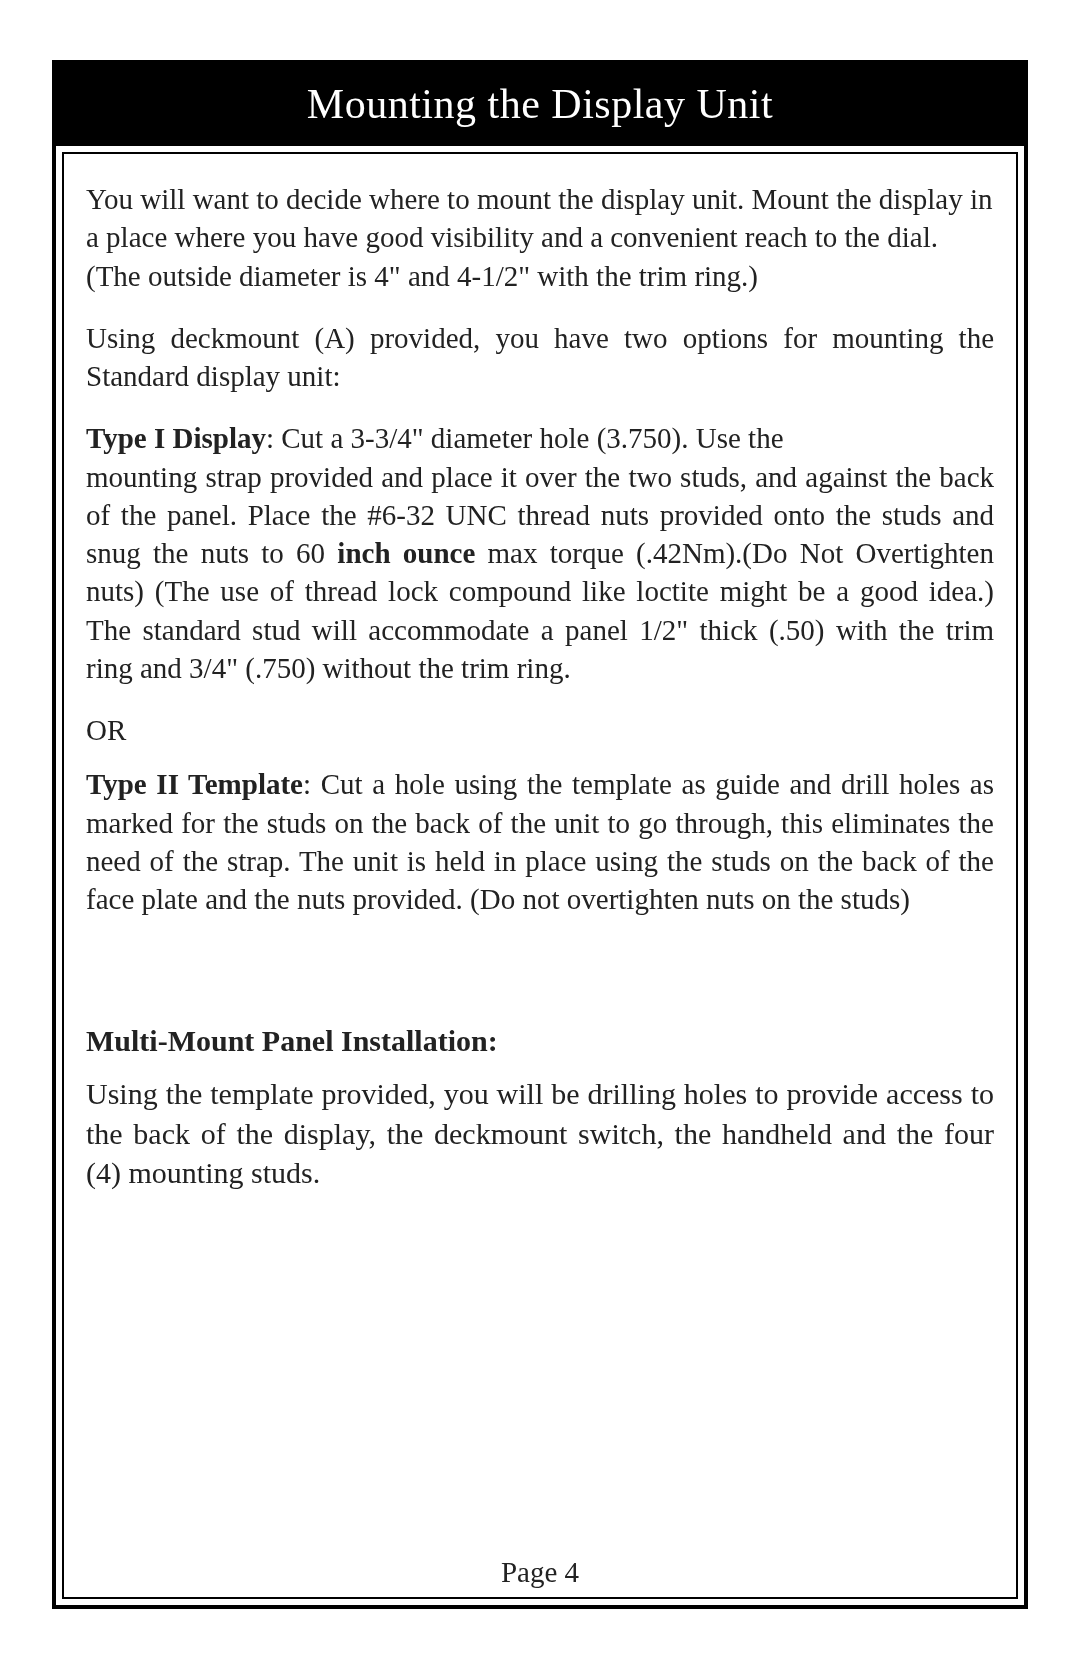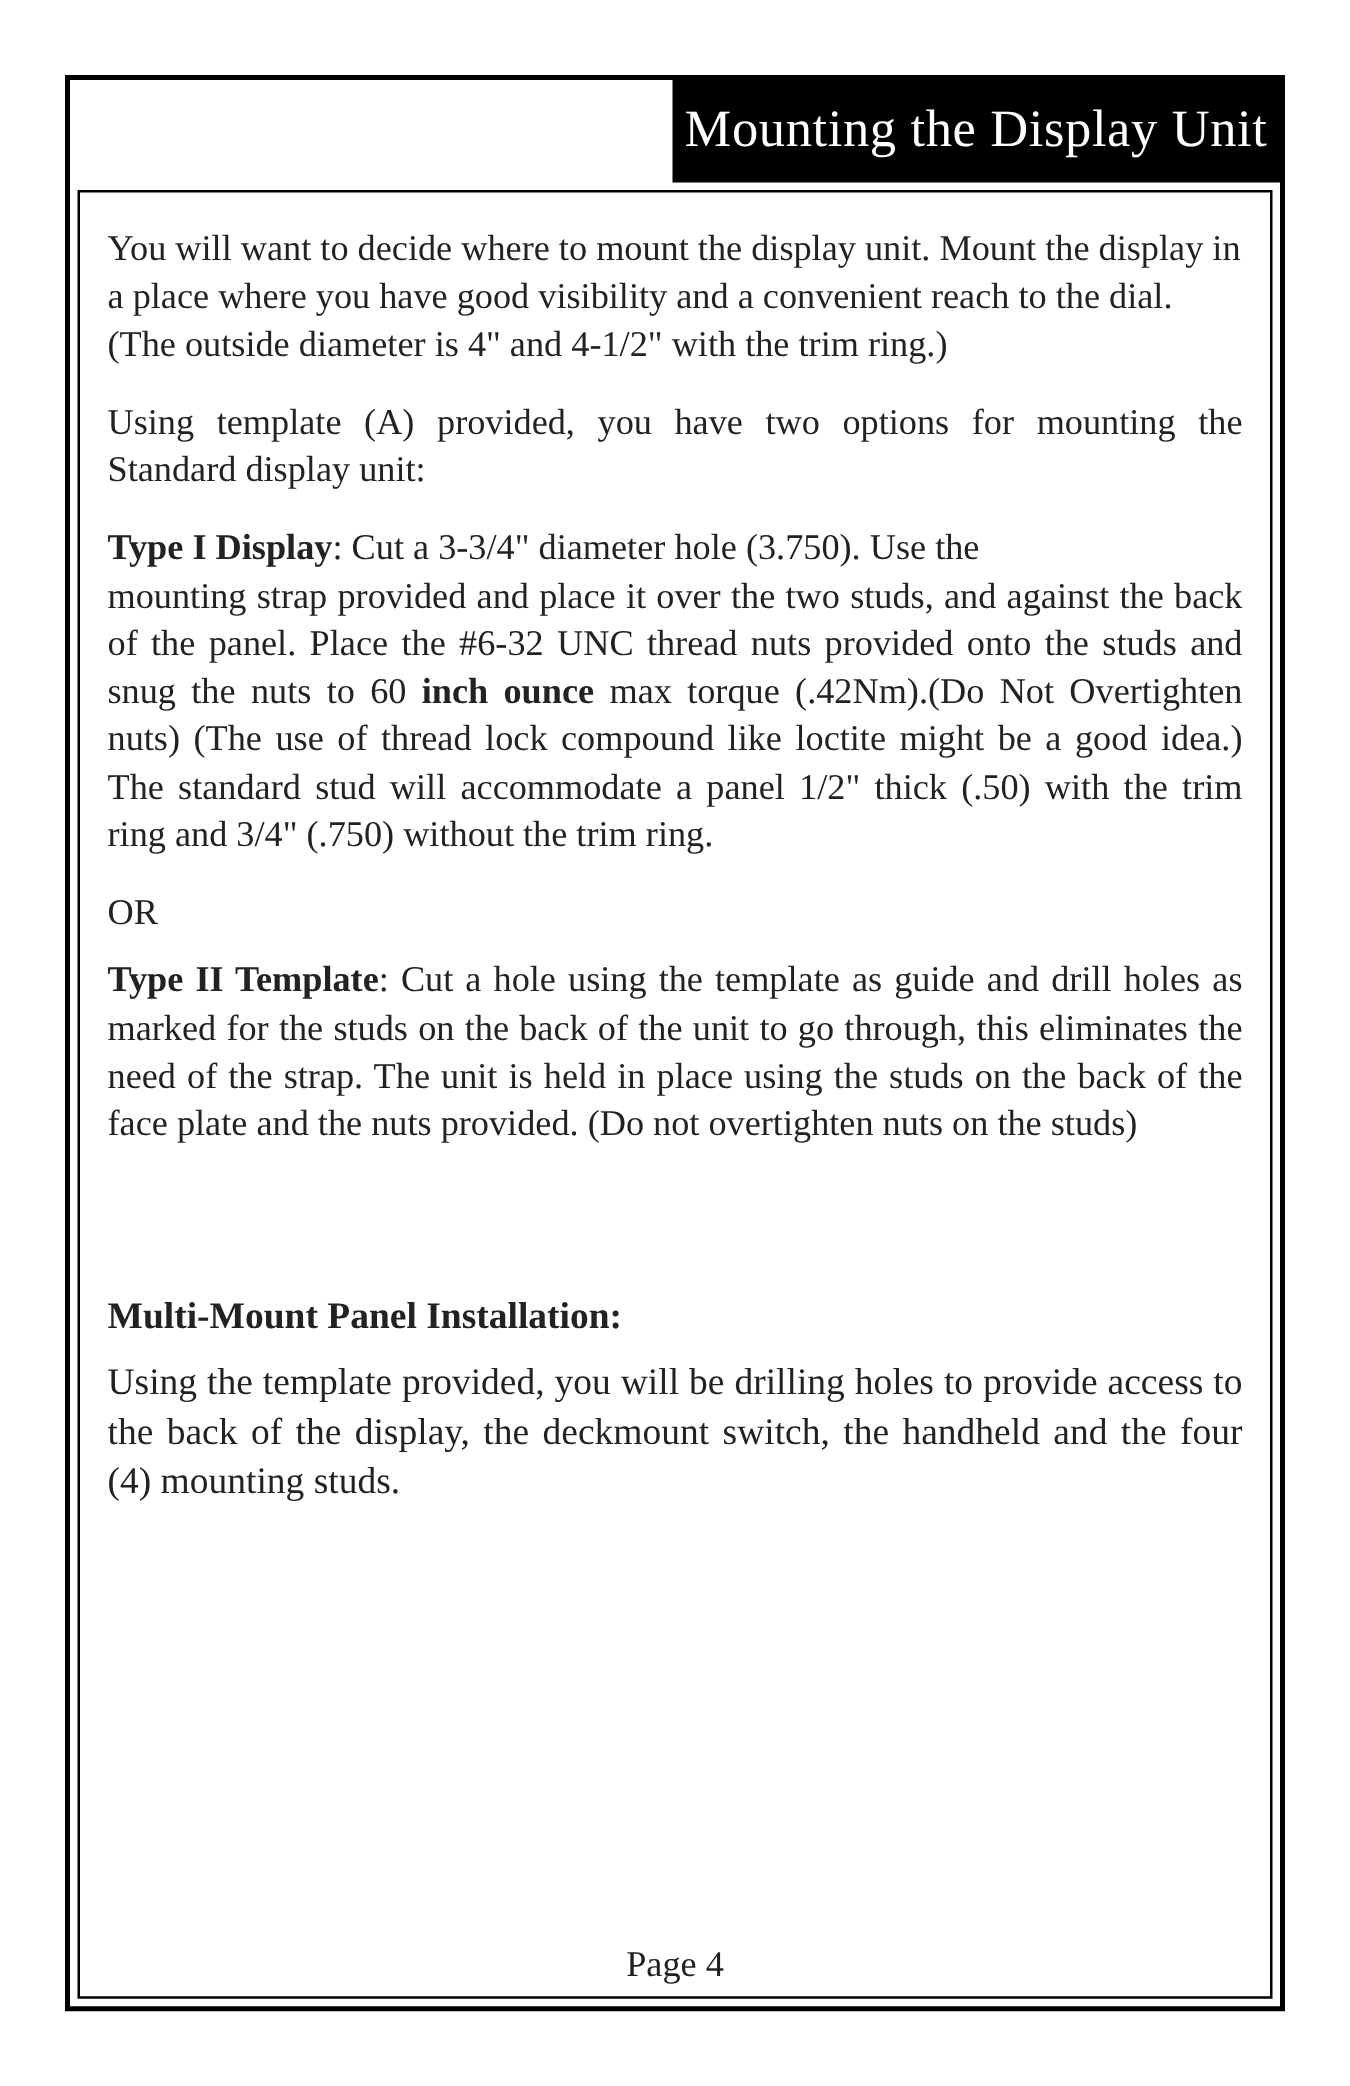--- a/index.html
+++ b/index.html
@@ -16,40 +16,38 @@
     padding: 60px 52px 60px 52px;
     position: relative;
   }
   .outer-frame {
     width: 100%;
     height: 100%;
     box-sizing: border-box;
     border: 4px solid #000;
     display: flex;
     flex-direction: column;
-    align-items: flex-end;
   }
   .title-bar {
     background: #000;
     color: #fff;
     text-align: center;
     font-size: 42px;
     padding: 16px 10px 18px 10px;
     letter-spacing: 0.5px;
   }
   .inner-frame {
     flex: 1;
     margin: 6px;
     border: 2px solid #000;
     box-sizing: border-box;
     padding: 26px 22px 10px 22px;
     position: relative;
     display: flex;
     flex-direction: column;
-    gap: 12px;
   }
   .body-text {
     font-size: 29px;
     line-height: 1.32;
     flex: 0 0 auto;
   }
   .p { margin: 0 0 24px 0; }
   .p-justify { text-align: justify; }
   .bold { font-weight: 700; }
   .or { margin: 10px 0 16px 0; font-size: 29px; font-family: Liberation Serif, serif; }
@@ -83,21 +81,21 @@
 </head>
 <body>
 
 <div class="page">
   <div class="outer-frame">
     <div class="title-bar">Mounting the Display Unit</div>
     <div class="inner-frame">
 
       <div class="body-text">
         <div class="p">You will want to decide where to mount the display unit.  Mount the display in a place where you have good visibility and a convenient reach to the dial. (The outside diameter is 4" and 4-1/2" with the trim ring.)</div>
-        <div class="p p-justify">Using template (A) provided, you have two options for mounting the Standard display unit:</div>
+        <div class="p p-justify">Using deckmount (A) provided, you have two options for mounting the Standard display unit:</div>
 
         <div class="p p-justify">
           <span class="bold">Type I Display</span><span>: Cut a 3-3/4" diameter hole (3.750). Use the</span><br>
           <span>mounting strap provided and place it over the two studs, and against the back of the panel. Place the #6-32 UNC thread nuts provided onto the studs and snug the nuts to 60 </span><span class="bold">inch ounce</span><span> max torque (.42Nm).(Do Not Overtighten nuts) (The use of thread lock compound like loctite might be a good idea.) The standard stud will accommodate a panel 1/2" thick (.50) with the trim ring and 3/4" (.750) without the trim ring.</span>
         </div>
 
         <div class="or">OR</div>
 
         <div class="p p-justify">
           <span class="bold">Type II Template</span><span>: Cut a hole using the template as guide and drill holes as marked for the studs on the back of the unit to go through, this eliminates the need of the strap. The unit is held in place using the studs on the back of the face plate and the nuts provided. (Do not overtighten nuts on the studs)</span>

